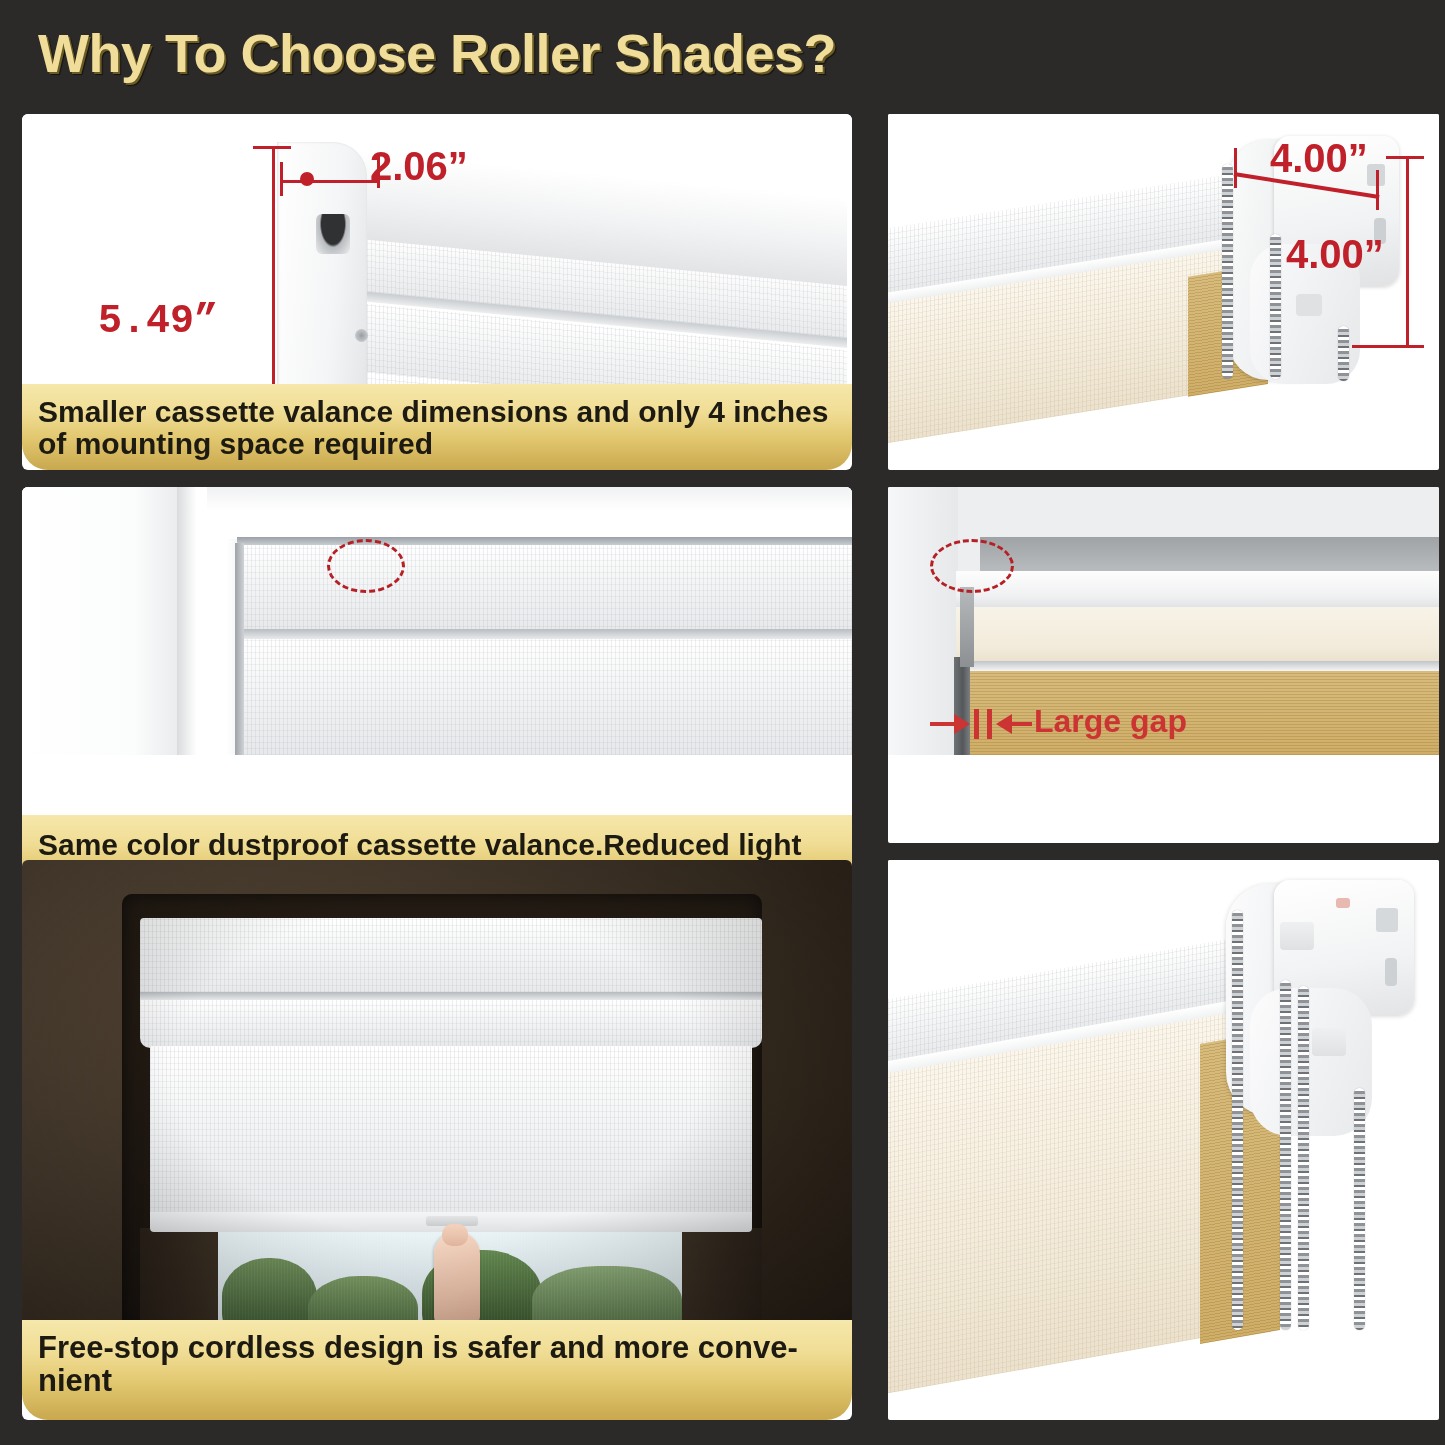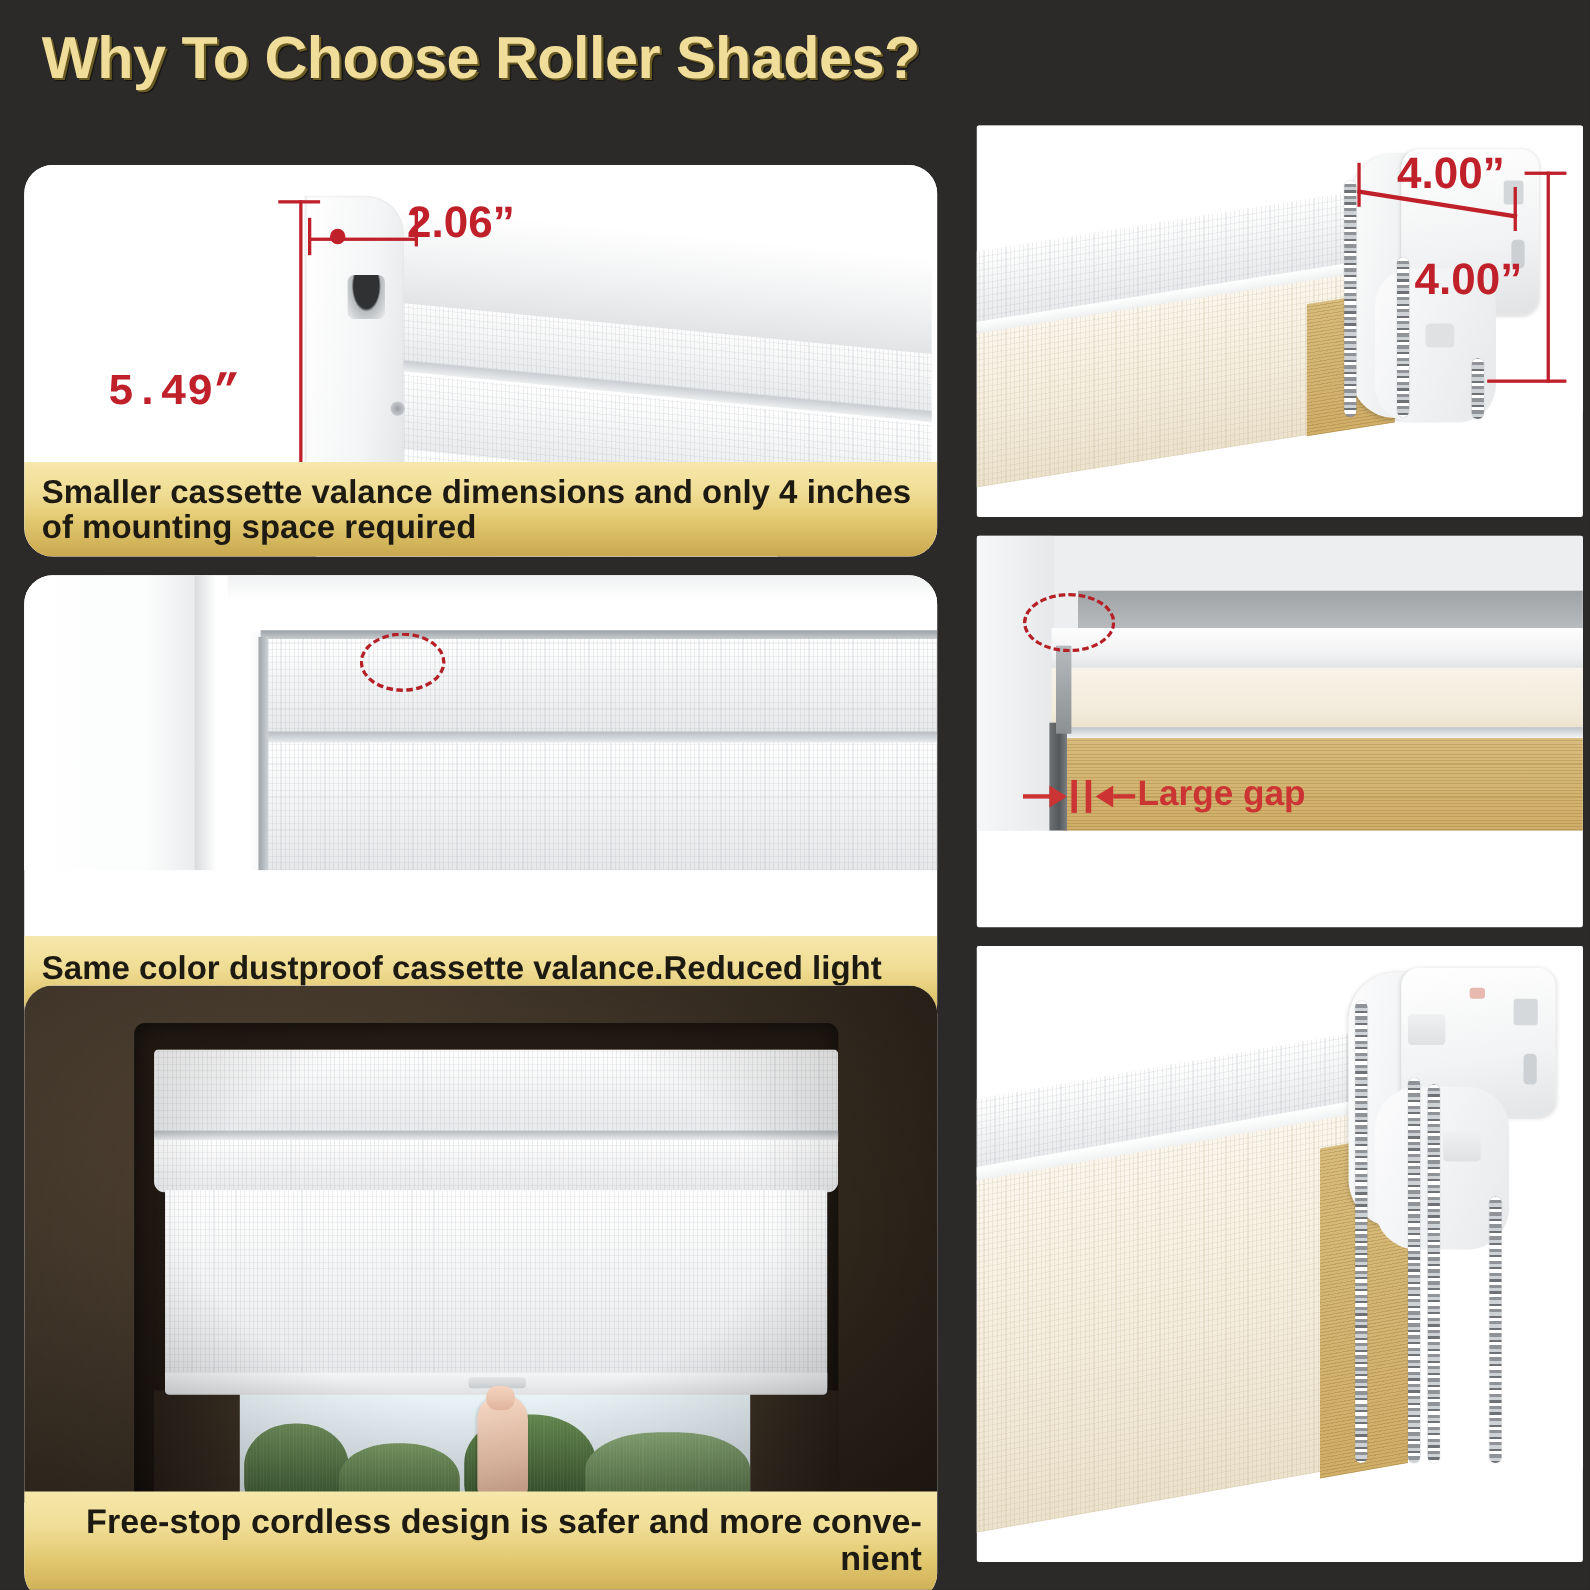--- a/index.html
+++ b/index.html
@@ -15,21 +15,21 @@
   .title{
     position:absolute;left:38px;top:22px;width:1300px;height:70px;
     font-size:54px;font-weight:bold;letter-spacing:-0.5px;
     color:#f0dd9a;
     text-shadow:2px 2px 0 #6a5a24, 3px 3px 1px rgba(0,0,0,.55);
     white-space:nowrap;
   }
 
   
   .panel{position:absolute;overflow:hidden;background:#ffffff;}
-  .panel.left{border-radius:26px;margin-top:36px;}
+  .panel.left{border-radius:6px;}
   .panel.right{border-radius:2px;margin-left:16px;}
 
   .photo{position:absolute;left:0;top:0;right:0;bottom:0;overflow:hidden;}
 
   
   .cap{
     position:absolute;left:0;right:0;bottom:0;
     box-sizing:border-box;
     padding:12px 14px 10px 16px;
     font-weight:bold;line-height:1.06;
@@ -238,21 +238,21 @@
       <div class="abs" style="left:86px;top:222px;width:5px;height:30px;background:#c33;"></div>
       <div class="abs" style="left:99px;top:222px;width:5px;height:30px;background:#c33;"></div>
       <div class="abs" style="left:108px;top:227px;width:0;height:0;
            border-right:16px solid #c33;border-top:10px solid transparent;border-bottom:10px solid transparent;"></div>
       <div class="abs" style="left:124px;top:235px;width:20px;height:4px;background:#c33;"></div>
       <div class="red-label" style="left:146px;top:216px;font-size:32px;font-weight:bold;">Large gap</div>
     </div>
 
   </div>
 
-  <div class="panel left" style="left:22px;top:860px;width:830px;height:560px;text-align:right;">
+  <div class="panel left" style="left:22px;top:860px;width:830px;height:560px;">
     <div class="photo">
 
       <div class="abs" style="left:0;top:0;width:830px;height:470px;
            background:linear-gradient(135deg,#5a4a3a 0%,#43372a 35%,#32281d 75%,#2a2118 100%);"></div>
 
       <div class="abs" style="left:100px;top:34px;width:640px;height:436px;border-radius:10px;
            background:linear-gradient(180deg,#241c14 0%,#1b1510 100%);
            box-shadow:0 0 18px rgba(0,0,0,.6) inset;"></div>
 
       <div class="abs" style="left:190px;top:370px;width:475px;height:100px;overflow:hidden;

